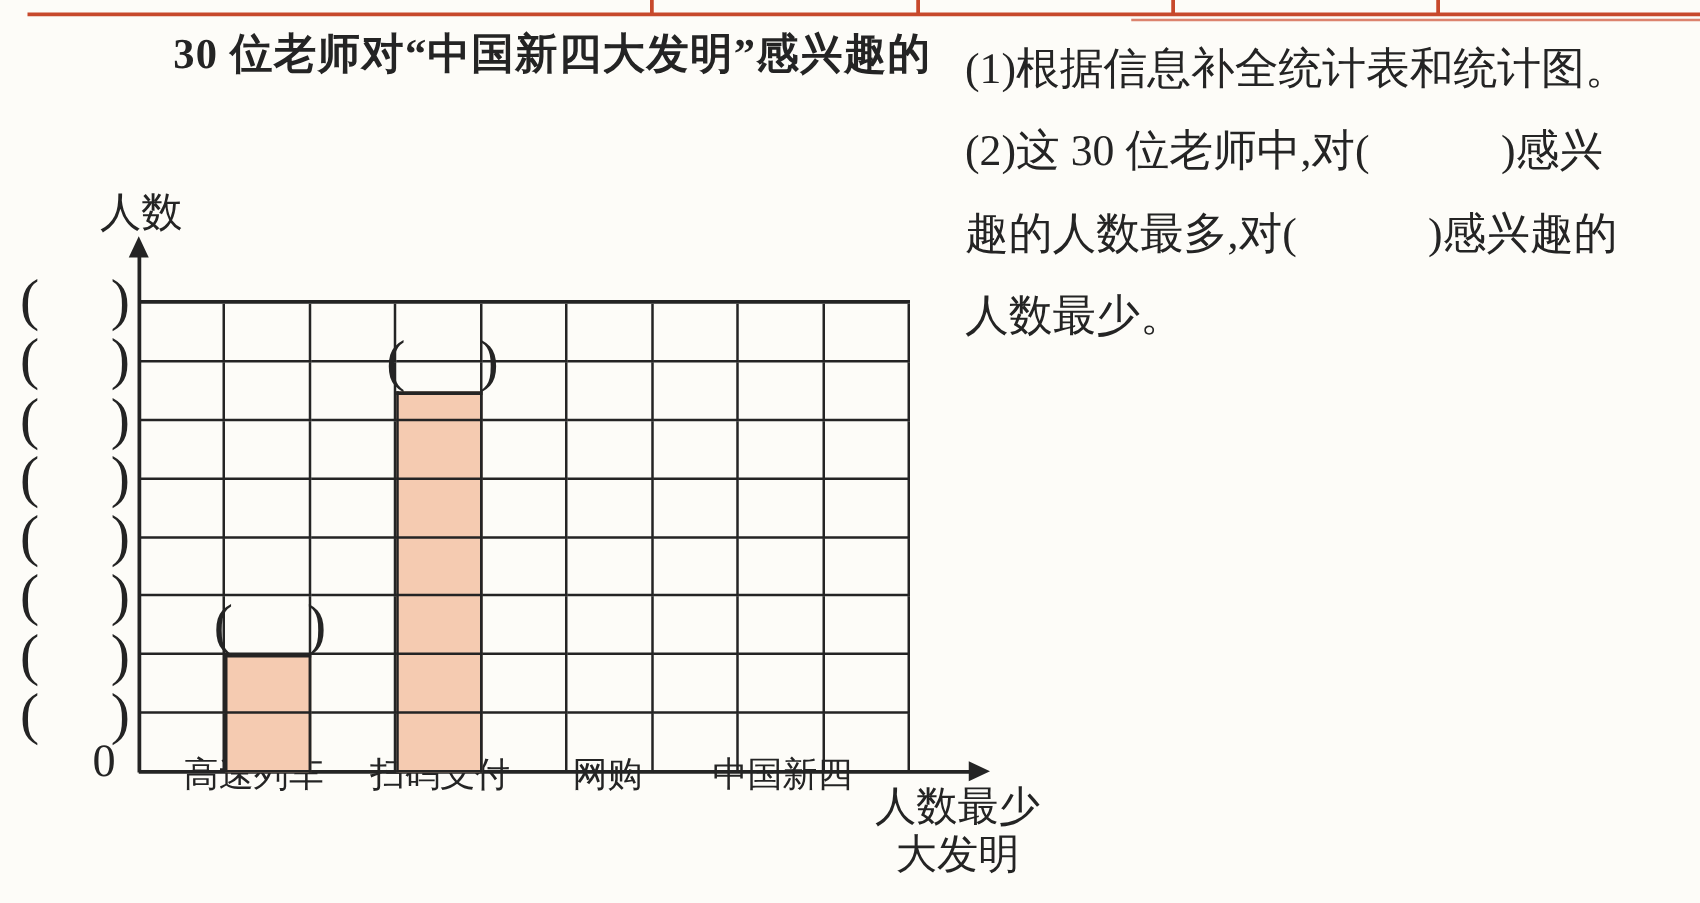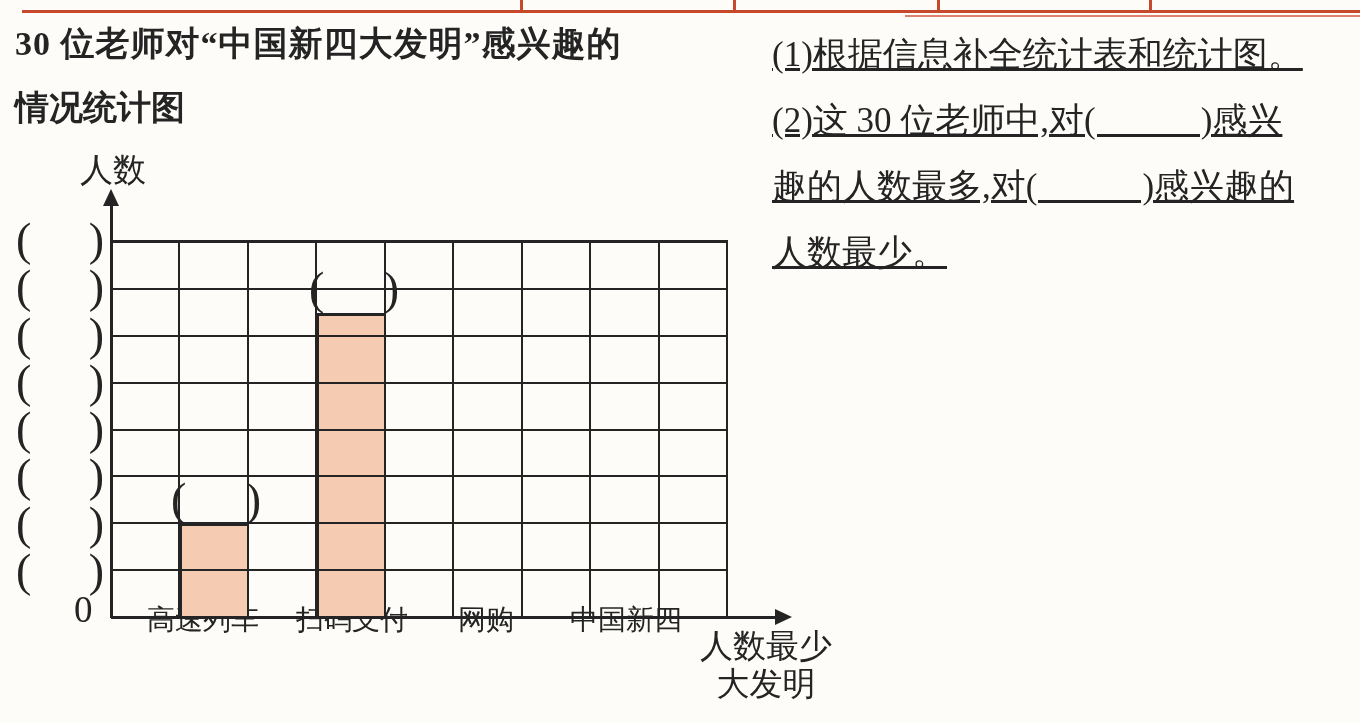--- a/index.html
+++ b/index.html
@@ -6,21 +6,21 @@
   body{
     width:1360px;height:722px;position:relative;overflow:hidden;
     background:#fdfcf8;color:#242424;
     font-family:"Liberation Serif","DejaVu Serif",serif;
   }
   
   .tbl-line{position:absolute;left:22px;top:10px;width:1338px;height:3px;background:#c7492c;}
   .tbl-line2{position:absolute;left:905px;top:15px;width:455px;height:2px;background:#d05b40;opacity:.75;}
   .tbl-tick{position:absolute;top:0;width:3px;height:11px;background:#c7492c;}
   
-  .chart-title{position:absolute;left:15px;top:22px;width:730px;text-align:left;font-weight:bold;}
+  .chart-title{position:absolute;left:15px;top:22px;width:730px;text-align:right;font-weight:bold;}
   .chart-title .l1{font-size:34px;line-height:44px;letter-spacing:1px;}
   .chart-title .l2{font-size:34px;line-height:40px;margin-top:22px;}
   
   .y-label{position:absolute;left:80px;top:148px;font-size:33px;}
   .y-axis{position:absolute;left:110px;top:202px;width:3px;height:416px;background:#242424;}
   .y-arrow{position:absolute;left:103px;top:189px;width:0;height:0;
     border-left:8px solid transparent;border-right:8px solid transparent;border-bottom:17px solid #242424;}
   .x-axis{position:absolute;left:111px;top:616px;width:667px;height:3px;background:#242424;}
   .x-arrow{position:absolute;left:775px;top:609px;width:0;height:0;
     border-top:8px solid transparent;border-bottom:8px solid transparent;border-left:17px solid #242424;}
@@ -40,36 +40,35 @@
   .ytick span{line-height:54px;}
   .bar-blank{position:absolute;width:90px;height:52px;display:flex;
     justify-content:space-between;align-items:center;font-size:46px;z-index:3;}
   .bar-blank.b1{left:171px;top:473px;}
   .bar-blank.b2{left:309px;top:262px;}
   
   .x-cat{position:absolute;top:601px;transform:translateX(-50%);font-size:28px;white-space:nowrap;}
   .x-title{position:absolute;left:698px;top:627px;width:136px;text-align:center;font-size:33px;line-height:38px;}
   
   .questions{position:absolute;left:772px;top:22px;width:588px;height:430px;overflow:hidden;}
-  .q-line{font-size:35px;line-height:66px;white-space:nowrap;text-decoration:underline;}
+  .q-line{font-size:35px;line-height:66px;white-space:nowrap;}
   .q-line.spread{letter-spacing:0.18em;}
 </style>
 </head>
 <body>
 
 <div class="tbl-line"></div>
 <div class="tbl-line2"></div>
 <div class="tbl-tick" style="left:520px"></div>
 <div class="tbl-tick" style="left:733px"></div>
 <div class="tbl-tick" style="left:937px"></div>
 <div class="tbl-tick" style="left:1149px"></div>
 
 <div class="chart-title">
   <div class="l1">30 位老师对“中国新四大发明”感兴趣的</div>
-  <div class="l2">情况统计图</div>
 </div>
 
 <div class="y-label">人数</div>
 <div class="y-arrow"></div>
 <div class="y-axis"></div>
 <div class="x-axis"></div>
 <div class="x-arrow"></div>
 <div class="origin">0</div>
 
 <div class="plot">

